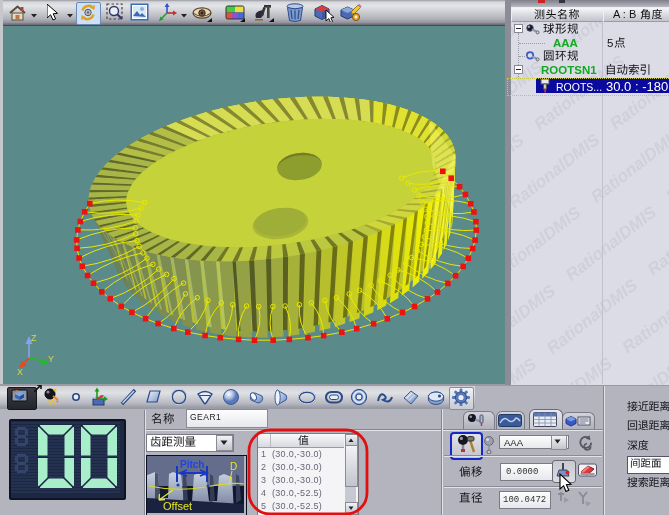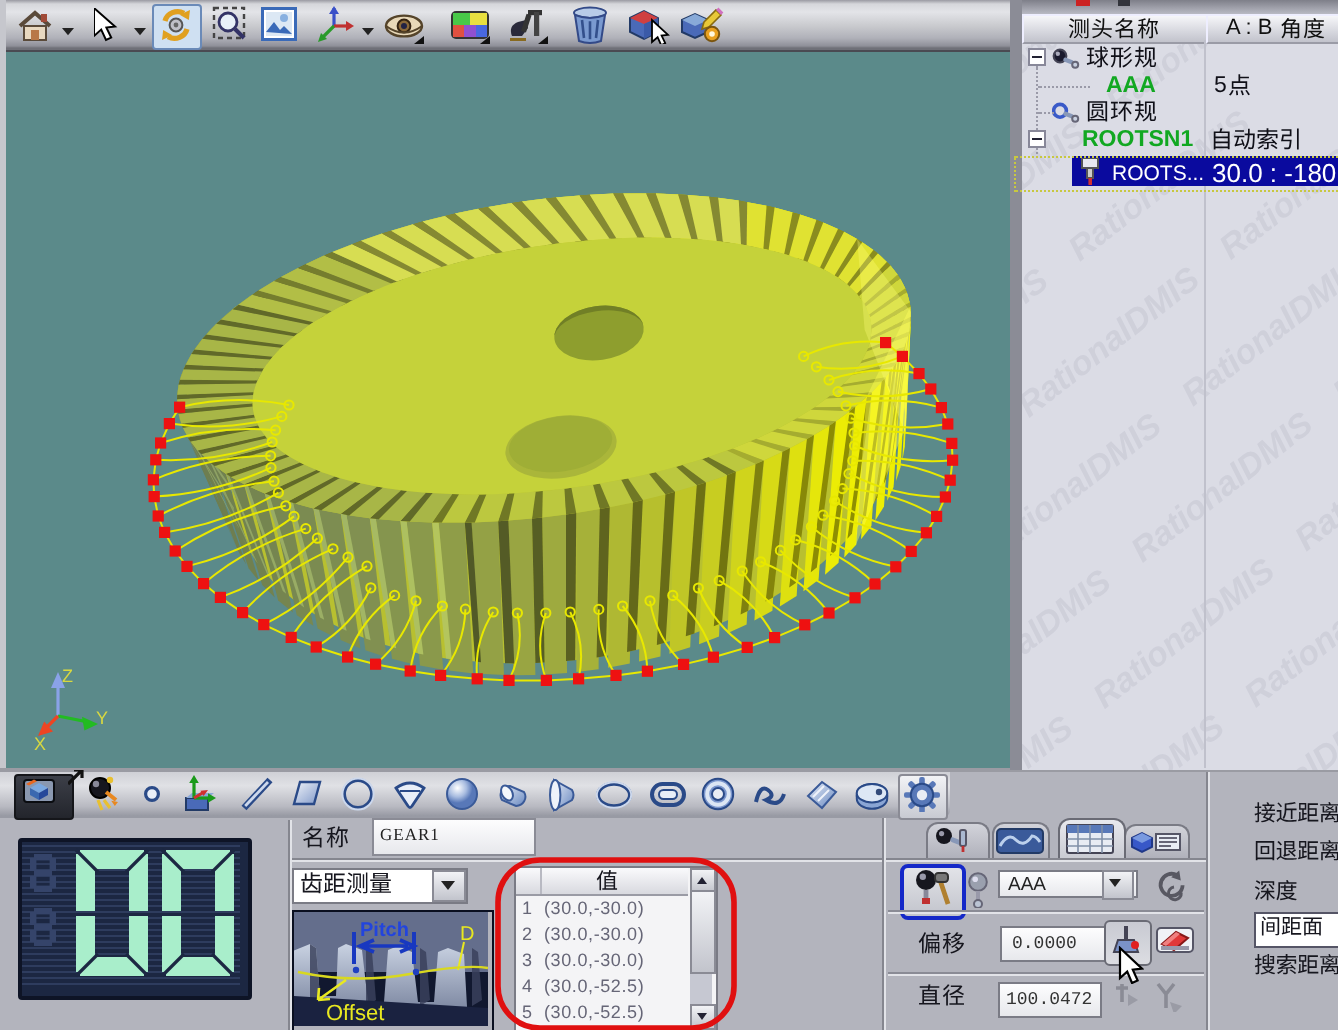--- a/index.html
+++ b/index.html
@@ -864,21 +864,21 @@
     <path d="M63,67 l-11,-11" stroke="#1c2742" stroke-width="1.6" fill="none"></path>
     <path d="M70,4 l11,11" stroke="#1c2742" stroke-width="1.6" fill="none"></path>
     <path d="M106,4 l-11,11" stroke="#1c2742" stroke-width="1.6" fill="none"></path>
     <path d="M70,67 l11,-11" stroke="#1c2742" stroke-width="1.6" fill="none"></path>
     <path d="M106,67 l-11,-11" stroke="#1c2742" stroke-width="1.6" fill="none"></path>
   </svg>
 <svg style="position:absolute;left:151px;top:413px;overflow:visible" width="26" height="14">
     <use href="#c540d" transform="translate(0.0,9.8) scale(11.5)" fill="#16161e"></use>
     <use href="#c79f0" transform="translate(12.0,9.8) scale(11.5)" fill="#16161e"></use>
   </svg>
-<div class="abs" style="left:186px;top:409px;width:77px;height:15px;background:linear-gradient(#fdfdfe,#e7e8ec);border:1px solid #8a8b95;font-size:8.5px;color:#222;padding:2px 0 0 3px;letter-spacing:0.5px;font-family:Liberation Serif, serif">GEAR1</div>
+<div class="abs" style="left:186px;top:409px;width:77px;height:15px;background:linear-gradient(#fdfdfe,#e7e8ec);border:1px solid #8a8b95;font-size:8.5px;color:#222;padding:2px 0 0 3px;letter-spacing:0.5px;font-family:Liberation Sans, sans-serif">GEAR1</div>
 <div class="abs" style="left:146px;top:434px;width:86px;height:16px;background:#fff;border:1px solid #7a7b85"></div>
 <svg style="position:absolute;left:150px;top:436px;overflow:visible" width="48" height="14">
     <use href="#c9f7f" transform="translate(0.0,9.8) scale(11.5)" fill="#16161e"></use>
     <use href="#c8ddd" transform="translate(11.5,9.8) scale(11.5)" fill="#16161e"></use>
     <use href="#c6d4b" transform="translate(23.0,9.8) scale(11.5)" fill="#16161e"></use>
     <use href="#c91cf" transform="translate(34.5,9.8) scale(11.5)" fill="#16161e"></use>
   </svg>
 <div class="abs" style="left:216px;top:435px;width:15px;height:14px;background:linear-gradient(#f2f3f6,#c2c4cc);border:1px solid #8a8b95"></div>
 <svg class="abs" style="left:220px;top:440px" width="8" height="6">
     <path d="M0.5,0.5 h7 l-3.5,4.5 z" fill="#222"></path>

